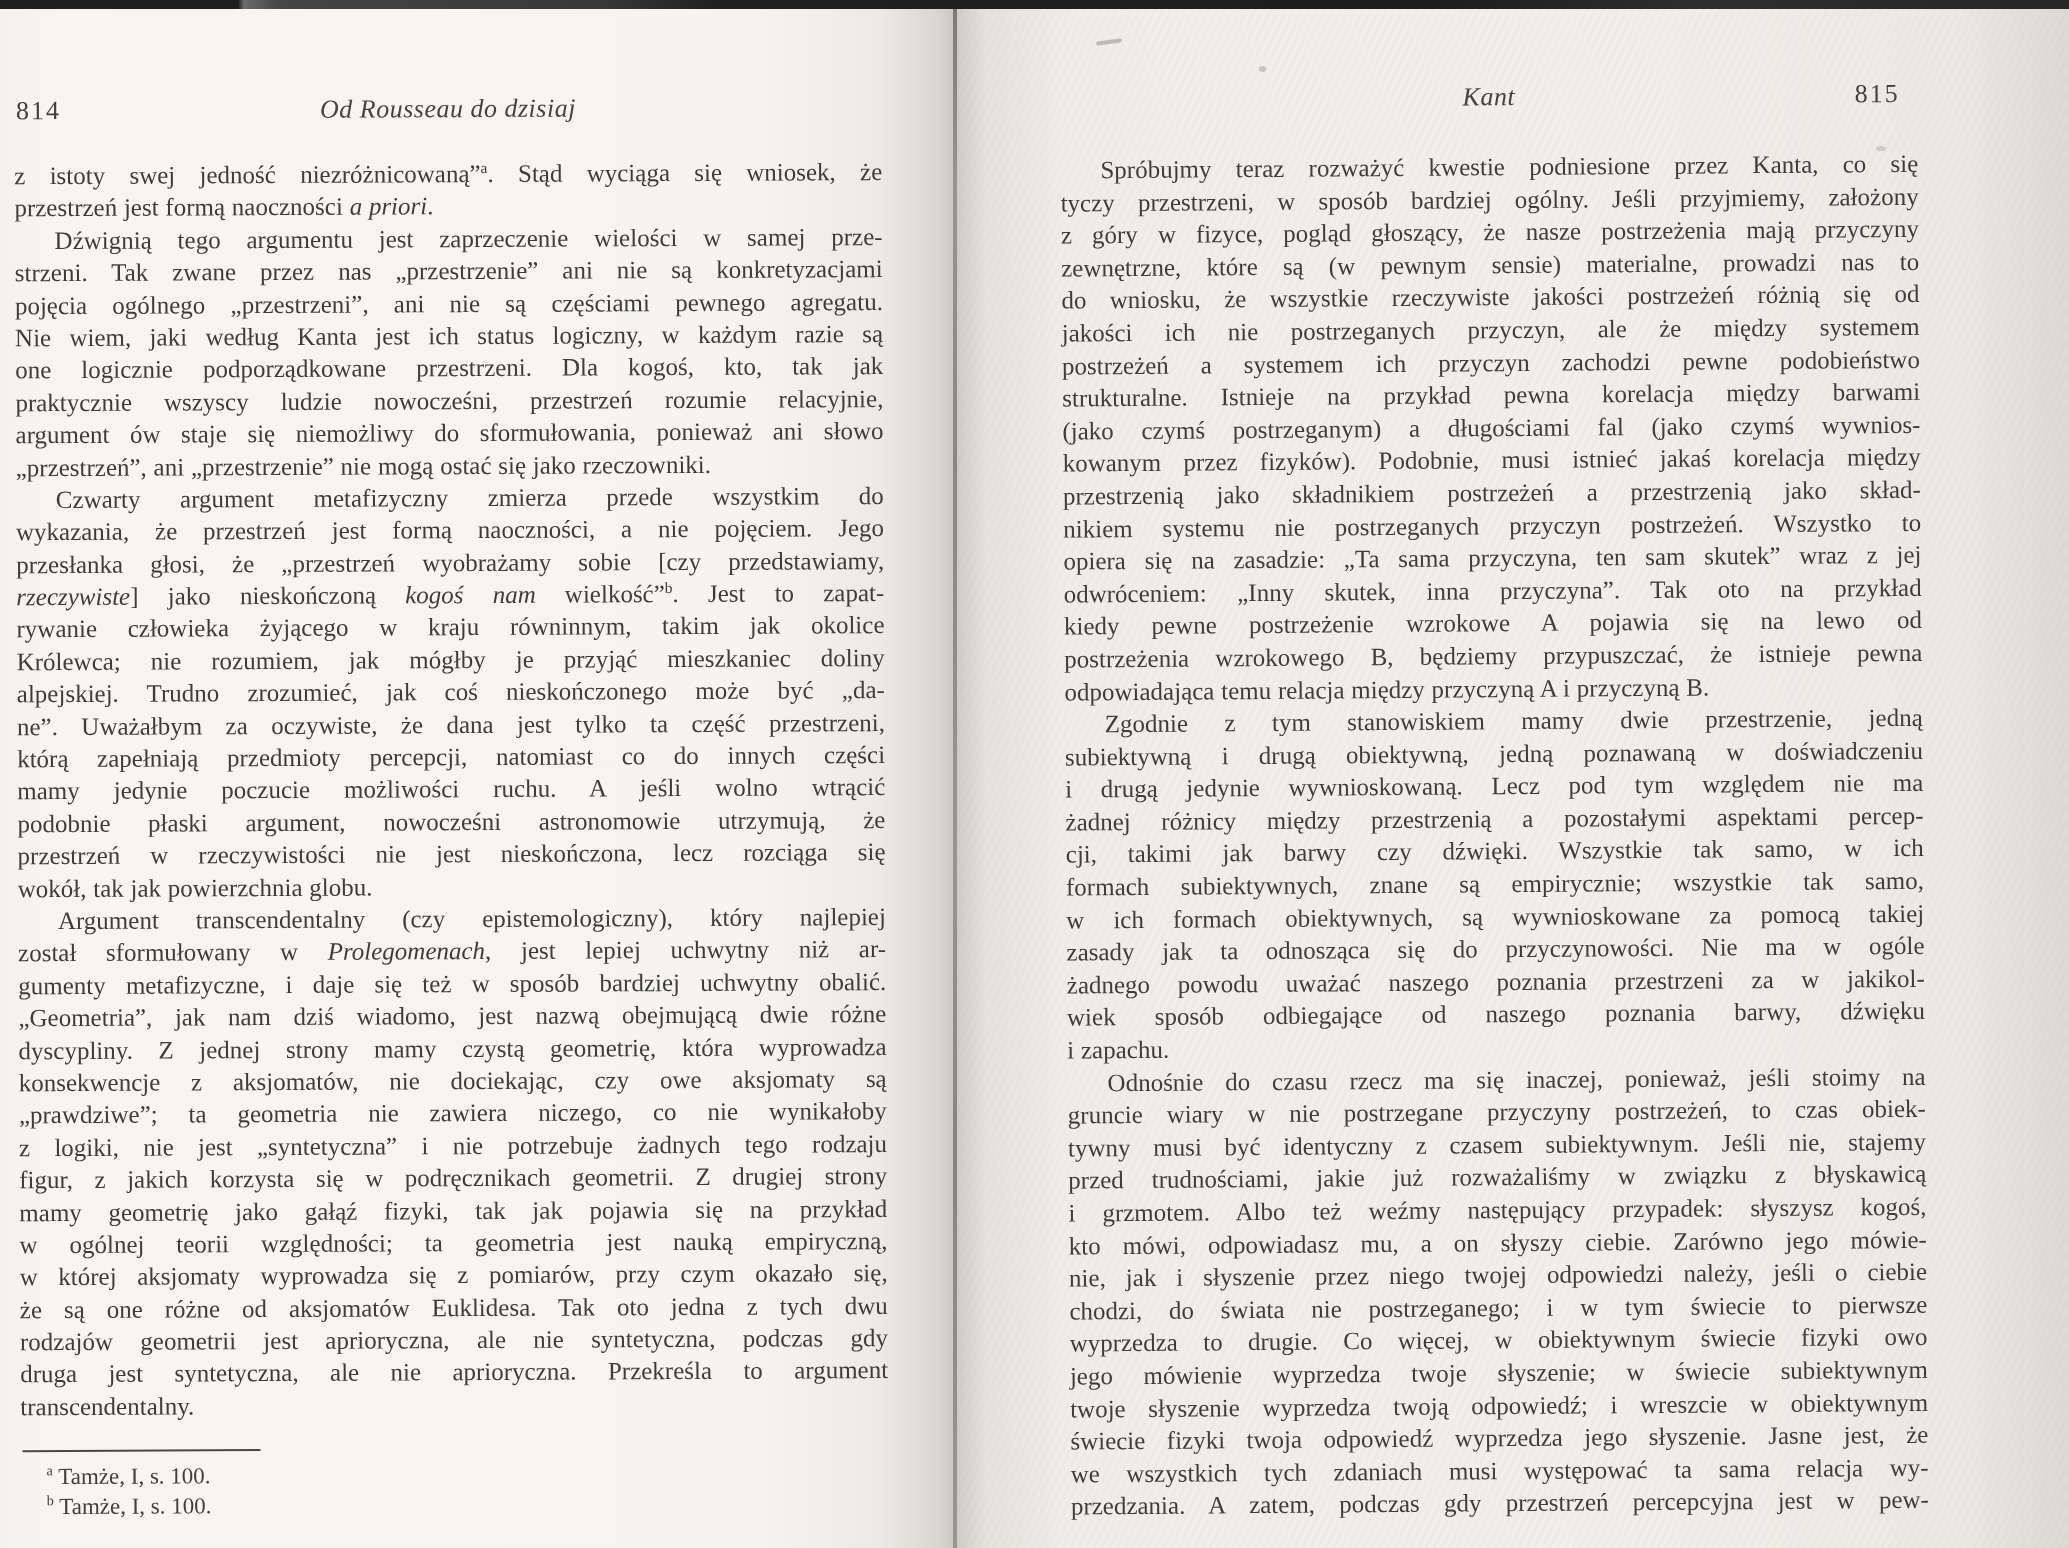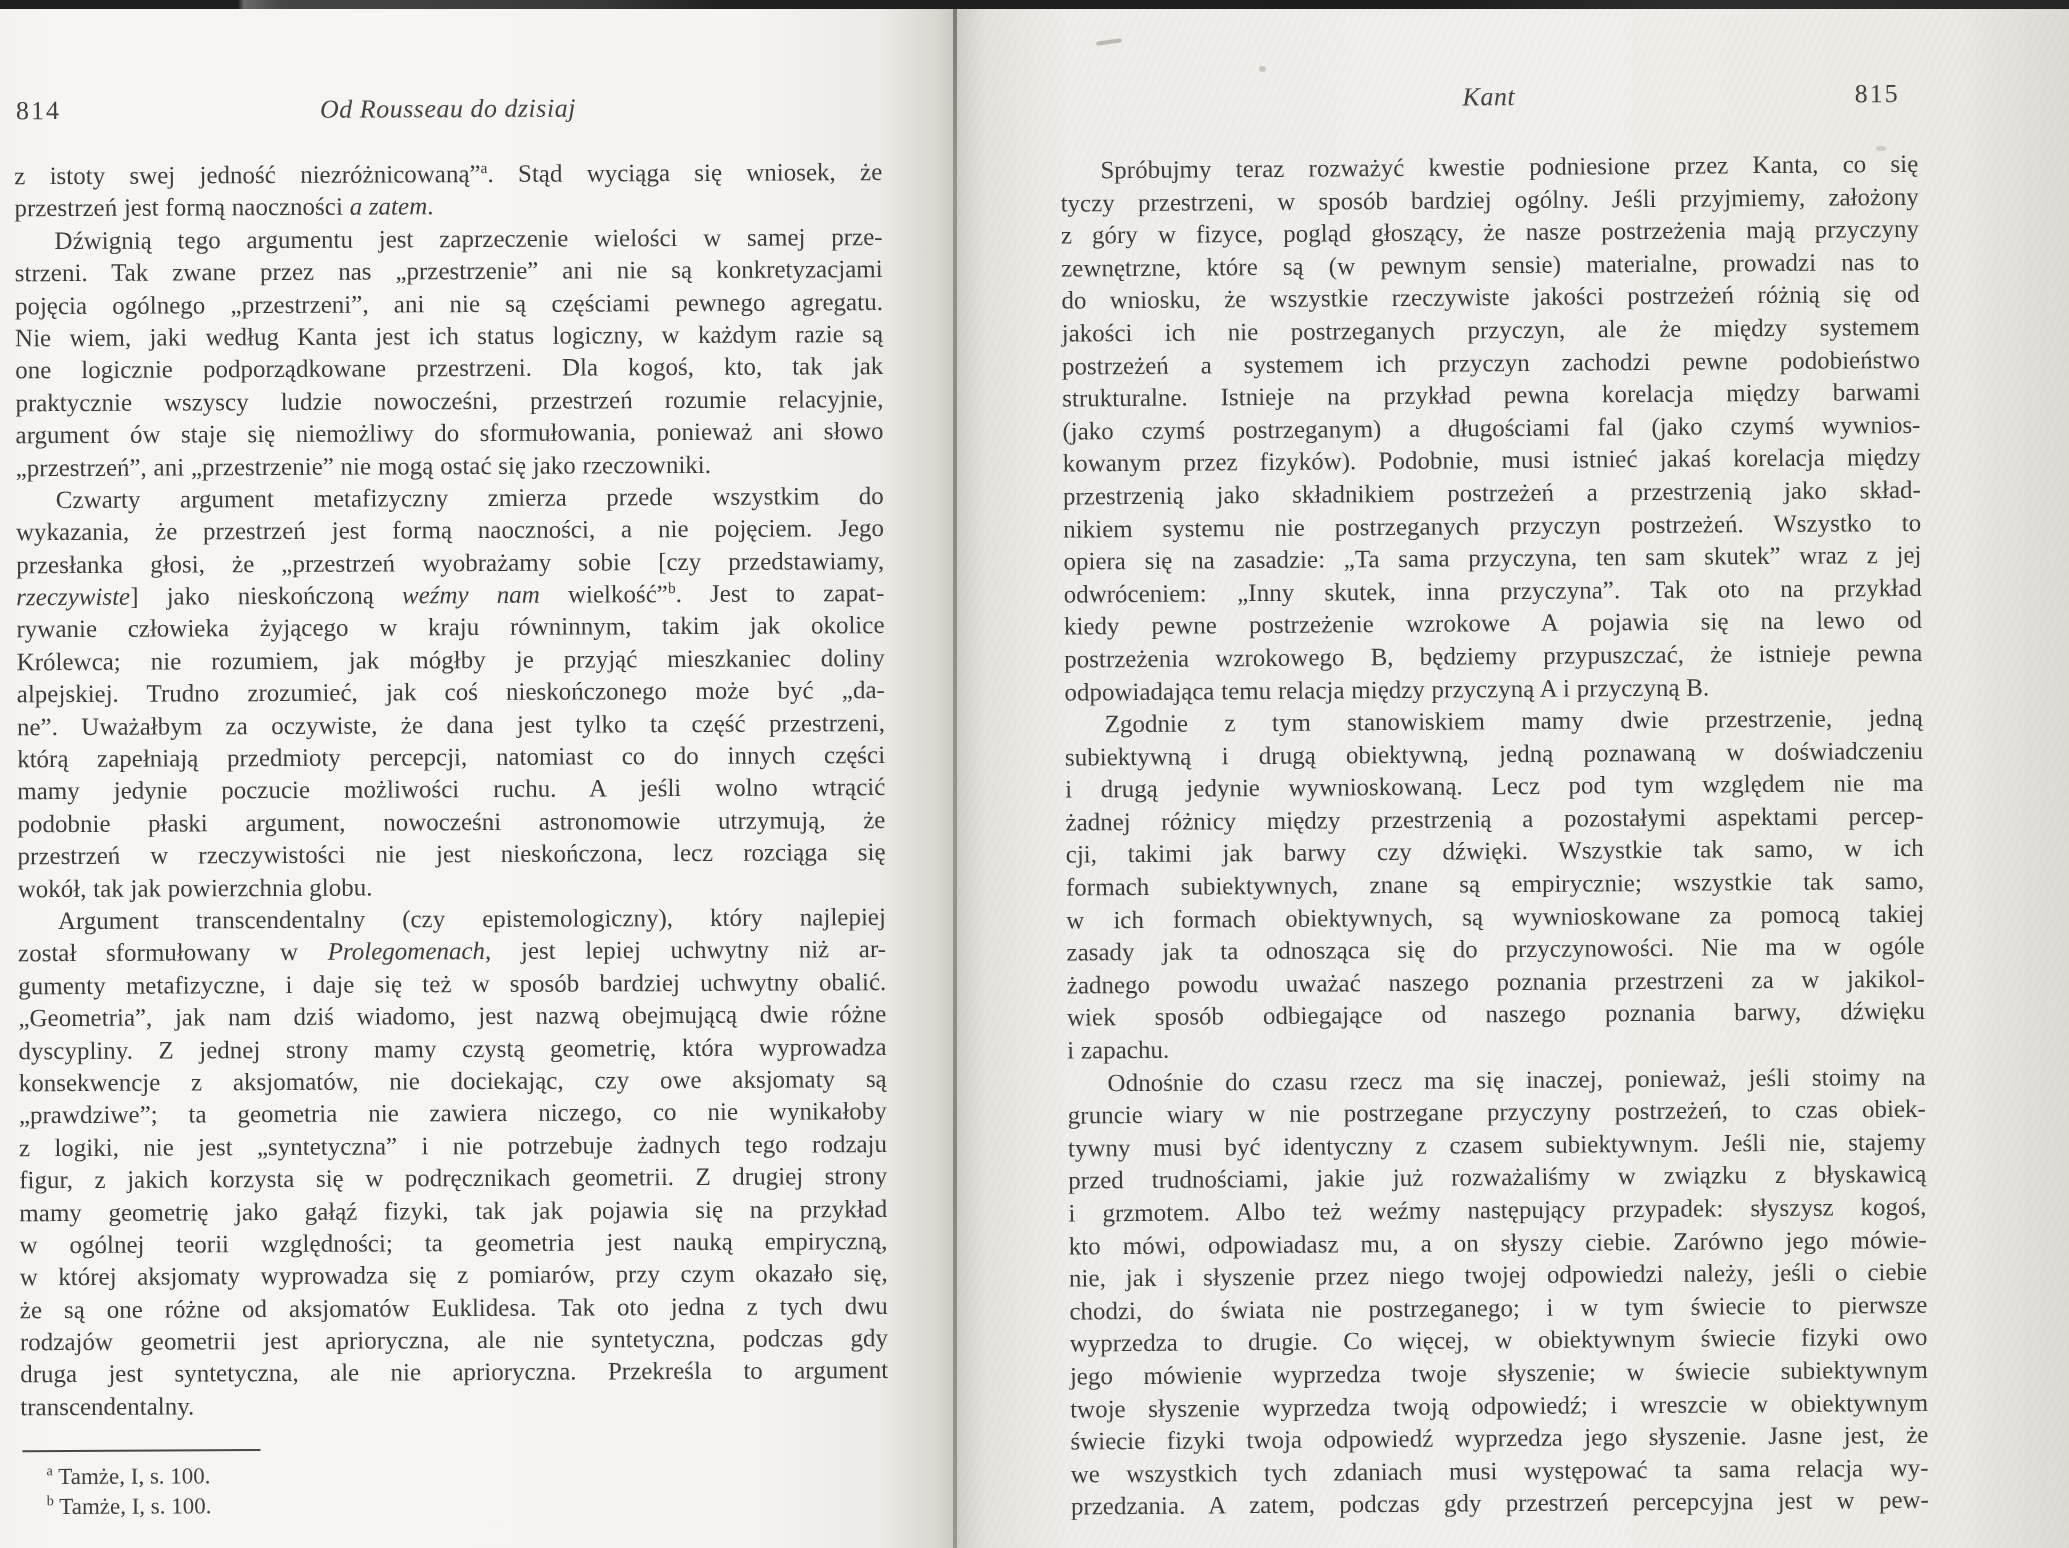--- a/index.html
+++ b/index.html
@@ -109,33 +109,33 @@
 <div class="spread">
 
   <div class="page page-left">
     <div class="tilt-left">
       <div class="header header-left">
         <span class="pagenum pagenum-left">814</span>
         <span class="runhead">Od Rousseau do dzisiaj</span>
       </div>
       <div class="bodytext body-left" id="body-left">
           <div class="line">z istoty swej jedność niezróżnicowaną”<sup>a</sup>. Stąd wyciąga się wniosek, że</div>
-          <div class="line end">przestrzeń jest formą naoczności <i>a zatem</i>.</div>
+          <div class="line end">przestrzeń jest formą naoczności <i>a priori</i>.</div>
           <div class="line indent">Dźwignią tego argumentu jest zaprzeczenie wielości w samej prze-</div>
           <div class="line">strzeni. Tak zwane przez nas „przestrzenie” ani nie są konkretyzacjami</div>
           <div class="line">pojęcia ogólnego „przestrzeni”, ani nie są częściami pewnego agregatu.</div>
           <div class="line">Nie wiem, jaki według Kanta jest ich status logiczny, w każdym razie są</div>
           <div class="line">one logicznie podporządkowane przestrzeni. Dla kogoś, kto, tak jak</div>
           <div class="line">praktycznie wszyscy ludzie nowocześni, przestrzeń rozumie relacyjnie,</div>
           <div class="line">argument ów staje się niemożliwy do sformułowania, ponieważ ani słowo</div>
           <div class="line end">„przestrzeń”, ani „przestrzenie” nie mogą ostać się jako rzeczowniki.</div>
           <div class="line indent">Czwarty argument metafizyczny zmierza przede wszystkim do</div>
           <div class="line">wykazania, że przestrzeń jest formą naoczności, a nie pojęciem. Jego</div>
           <div class="line">przesłanka głosi, że „przestrzeń wyobrażamy sobie [czy przedstawiamy,</div>
-          <div class="line"><i>rzeczywiste</i>] jako nieskończoną <i>weźmy nam</i> wielkość”<sup>b</sup>. Jest to zapat-</div>
+          <div class="line"><i>rzeczywiste</i>] jako nieskończoną <i>kogoś nam</i> wielkość”<sup>b</sup>. Jest to zapat-</div>
           <div class="line">rywanie człowieka żyjącego w kraju równinnym, takim jak okolice</div>
           <div class="line">Królewca; nie rozumiem, jak mógłby je przyjąć mieszkaniec doliny</div>
           <div class="line">alpejskiej. Trudno zrozumieć, jak coś nieskończonego może być „da-</div>
           <div class="line">ne”. Uważałbym za oczywiste, że dana jest tylko ta część przestrzeni,</div>
           <div class="line">którą zapełniają przedmioty percepcji, natomiast co do innych części</div>
           <div class="line">mamy jedynie poczucie możliwości ruchu. A jeśli wolno wtrącić</div>
           <div class="line">podobnie płaski argument, nowocześni astronomowie utrzymują, że</div>
           <div class="line">przestrzeń w rzeczywistości nie jest nieskończona, lecz rozciąga się</div>
           <div class="line end">wokół, tak jak powierzchnia globu.</div>
           <div class="line indent">Argument transcendentalny (czy epistemologiczny), który najlepiej</div>

